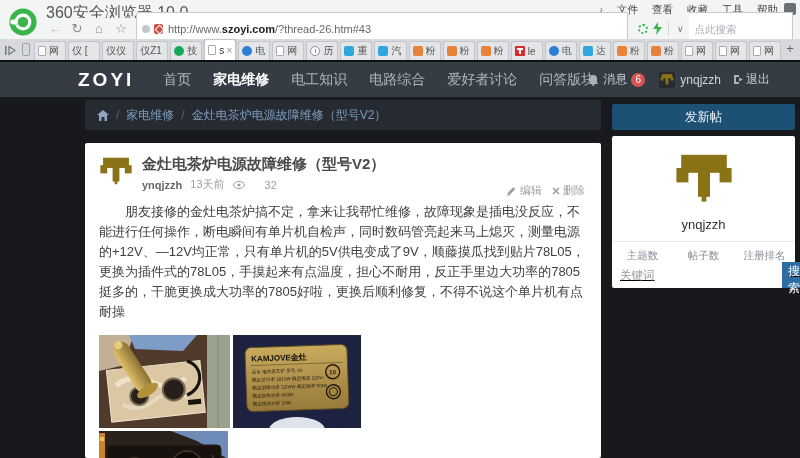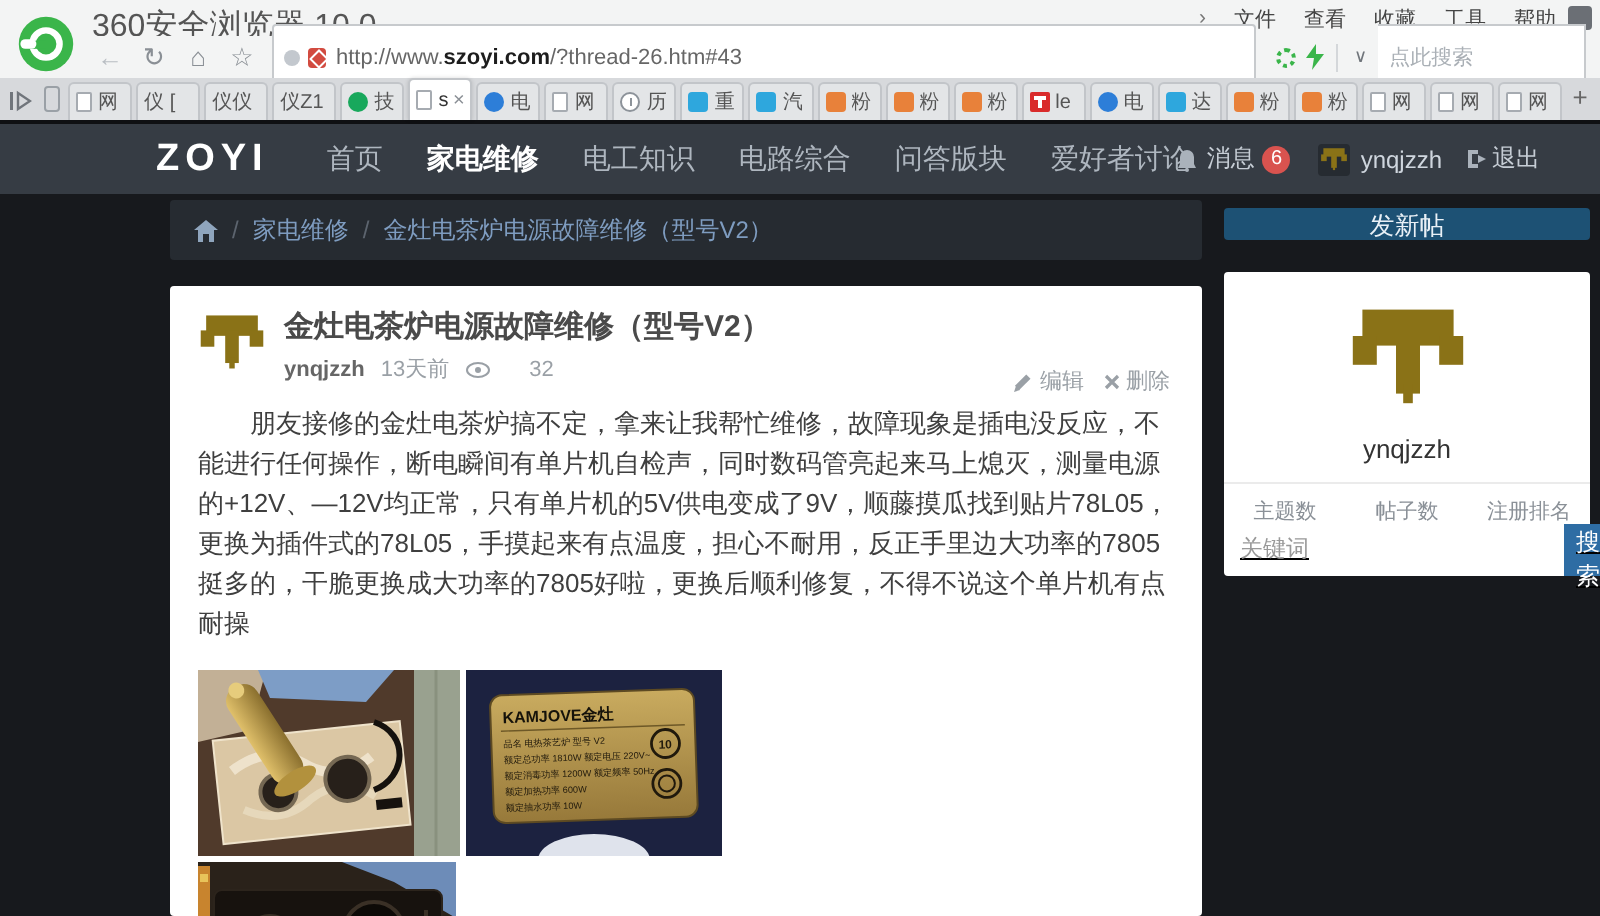--- a/index.html
+++ b/index.html
@@ -65,21 +65,21 @@
   .usernav{position:absolute;right:30px;top:0;height:35px;display:flex;align-items:center;font-size:12px;color:#c6cdd5;}
   .badge{min-width:14px;height:14px;border-radius:8px;background:#d9534f;color:#fff;font-size:10px;line-height:14px;text-align:center;padding:0 3px;margin-left:4px;}
   .mini-avatar{width:16px;height:16px;margin:0 5px 0 14px;background:#262b31;border-radius:2px;padding:1px;}
   .usernav .uname{color:#cfd6de;}
   .usernav .logout{margin-left:12px;display:flex;align-items:center;gap:2px;text-align:center;}
 
   .crumbbar{position:absolute;top:100px;left:85px;width:516px;height:30px;background:#262b31;border-radius:2px;
             display:flex;align-items:center;font-size:12px;color:#7e9cc0;padding:0 12px;gap:7px;}
   .crumb-sep{color:#5c646e;}
 
-  .newpost{position:absolute;top:104px;left:612px;width:183px;height:16px;background:#1d5174;border:none;border-radius:2px;
+  .newpost{position:absolute;top:104px;left:612px;width:183px;height:26px;background:#1d5174;border:none;border-radius:2px;
            color:#e9f0f6;font-size:12.5px;font-family:inherit;}
 
   .card{position:absolute;top:143px;left:85px;width:516px;bottom:0;background:#fff;border-radius:2px;padding:12px 14px;}
   .post-head{display:flex;gap:9px;}
   .post-avatar{width:34px;height:34px;flex:0 0 auto;}
   .post-title{font-size:15px;font-weight:bold;color:#4a4a4a;line-height:18px;}
   .post-meta{margin-top:4px;font-size:11px;color:#9aa0a6;display:flex;align-items:center;gap:8px;}
   .post-meta .author{color:#666;font-weight:bold;}
   .meta-views{display:flex;align-items:center;gap:20px;}
   .post-actions{position:absolute;right:16px;top:40px;display:flex;align-items:center;gap:10px;font-size:11px;color:#9aa0a6;}
@@ -268,22 +268,22 @@
     <span class="newtab">+</span>
   </div>
 
   <div class="topnav">
     <span class="site-logo">ZOYI</span>
     <div class="mainnav">
       <span class="nav-item">首页</span>
       <span class="nav-item active">家电维修</span>
       <span class="nav-item">电工知识</span>
       <span class="nav-item">电路综合</span>
+      <span class="nav-item">爱好者讨论</span>
       <span class="nav-item">问答版块</span>
-      <span class="nav-item">爱好者讨论</span>
     </div>
     <div class="usernav">
       <svg width="11" height="12" viewBox="0 0 11 12">
         <path d="M5.5 1 a3.5 3.5 0 0 1 3.5 3.5 V8 l1 2 H1 l1-2 V4.5 A3.5 3.5 0 0 1 5.5 1 Z" fill="#aab2bb"></path>
         <circle cx="5.5" cy="11" r="1" fill="#aab2bb"></circle>
       </svg>
       <span style="margin-left:4px">消息</span>
       <span class="badge">6</span>
       <svg class="mini-avatar" viewBox="0 0 100 100">
           <use href="#goldlogo"></use>

